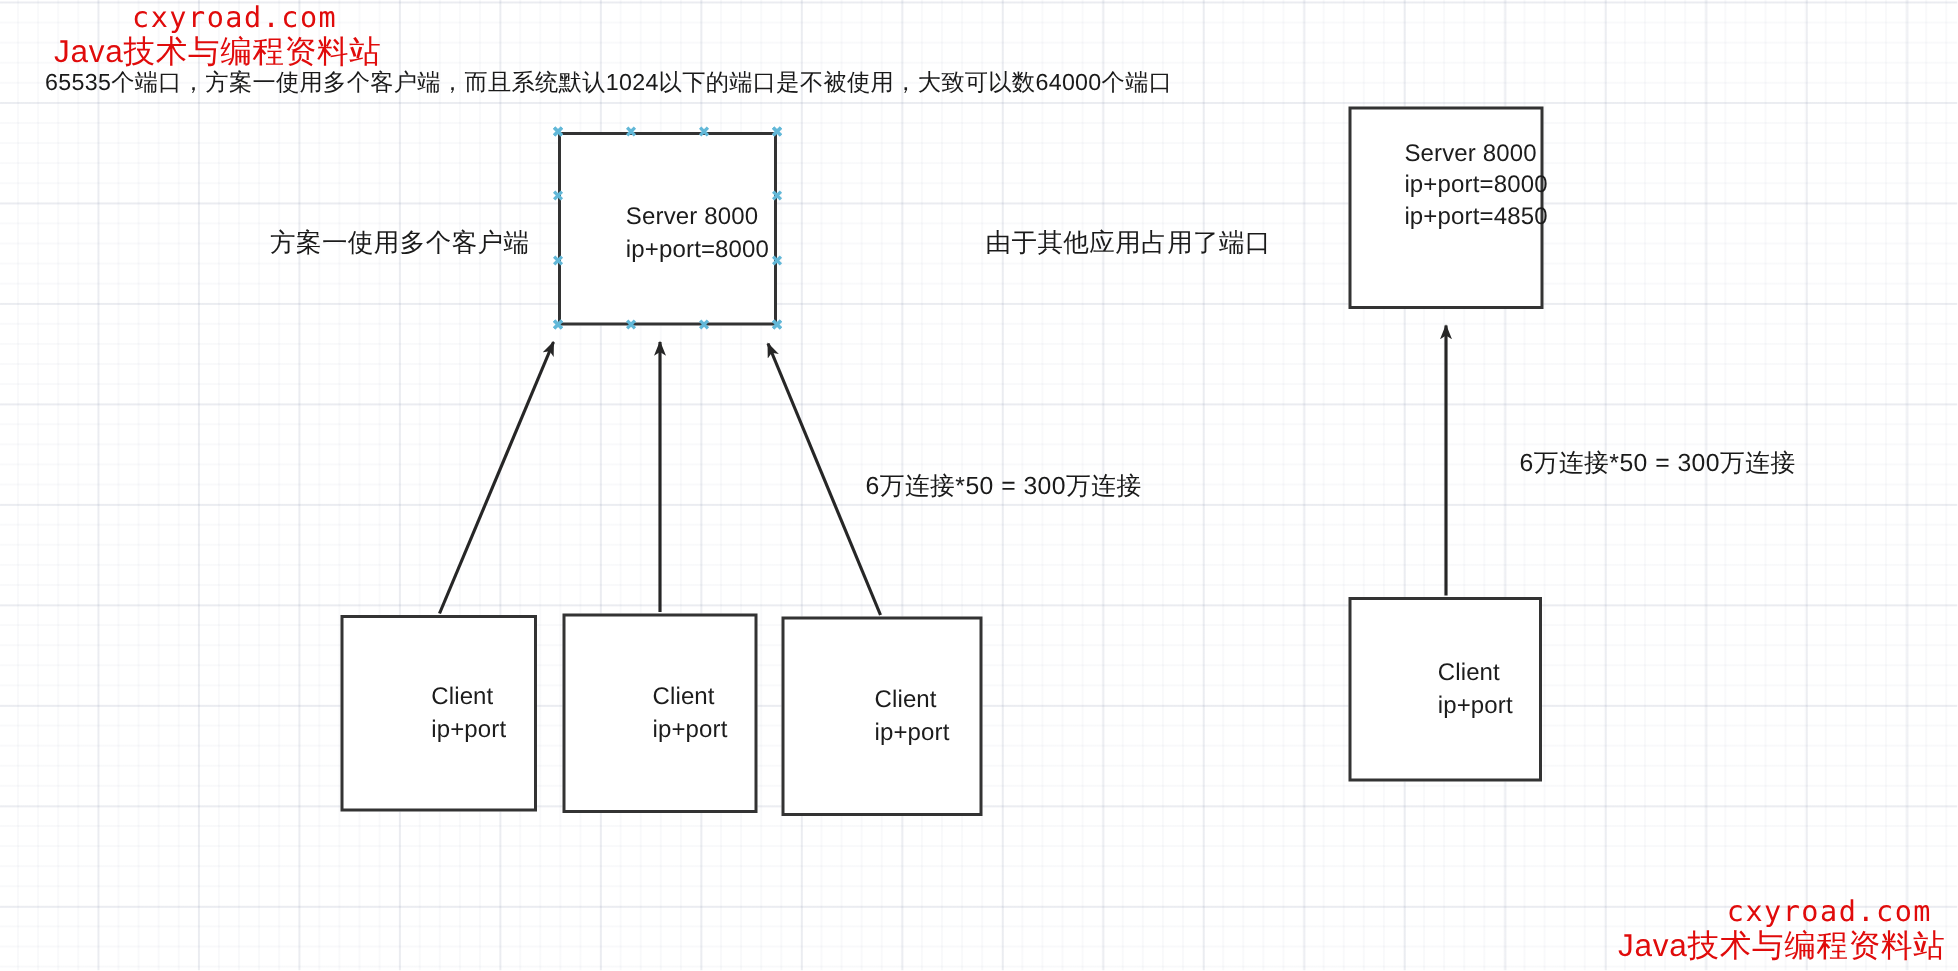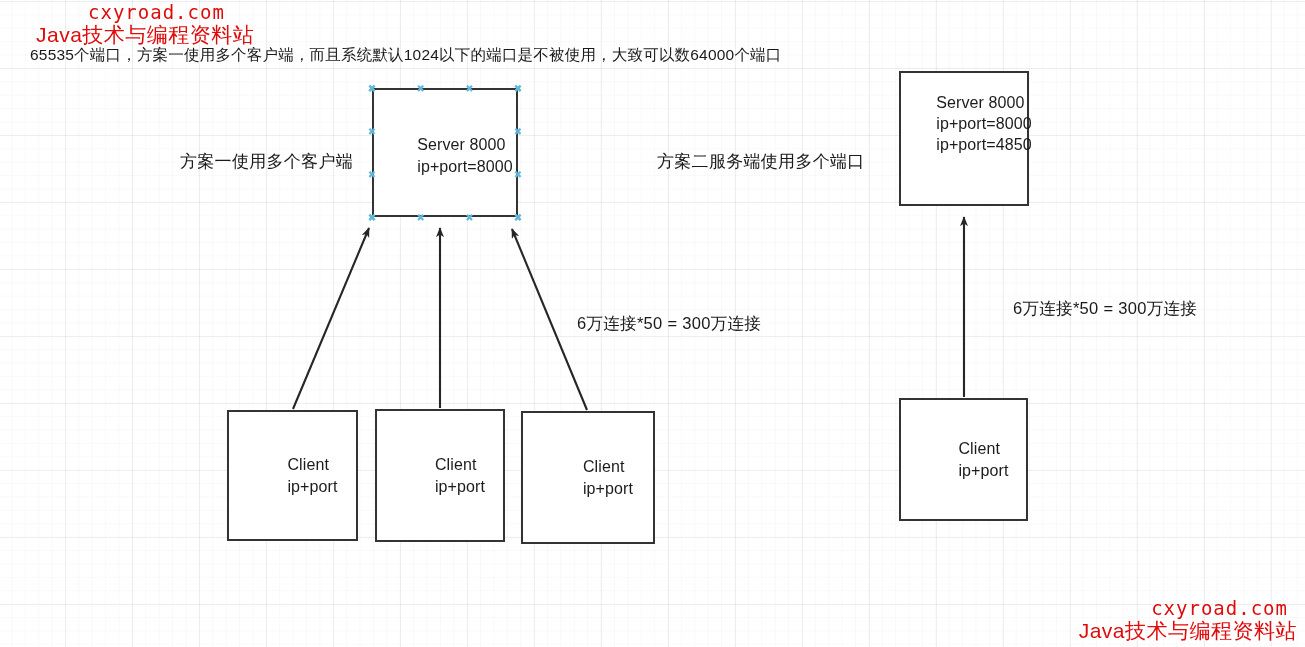--- a/index.html
+++ b/index.html
@@ -156,21 +156,21 @@
     <span class="wm-dom">cxyroad.com</span>
     <span class="wm-cn">Java技术与编程资料站</span>
   </div>
 
   <div class="watermark wm-bottom">
     <span class="wm-dom">cxyroad.com</span>
     <span class="wm-cn">Java技术与编程资料站</span>
   </div>
 
   <div class="label label-plan-one">方案一使用多个客户端</div>
-  <div class="label label-plan-two">方案二服务端使用多个端口</div>
+  <div class="label label-plan-two">由于其他应用占用了端口</div>
   <div class="label label-calc-left">6万连接*50 = 300万连接</div>
   <div class="label label-calc-right">6万连接*50 = 300万连接</div>
 
   <div class="node node-server-a">
     <div class="body">
       <span class="ln">Server 8000</span>
       <span class="ln">ip+port=8000</span>
     </div>
   </div>
 

